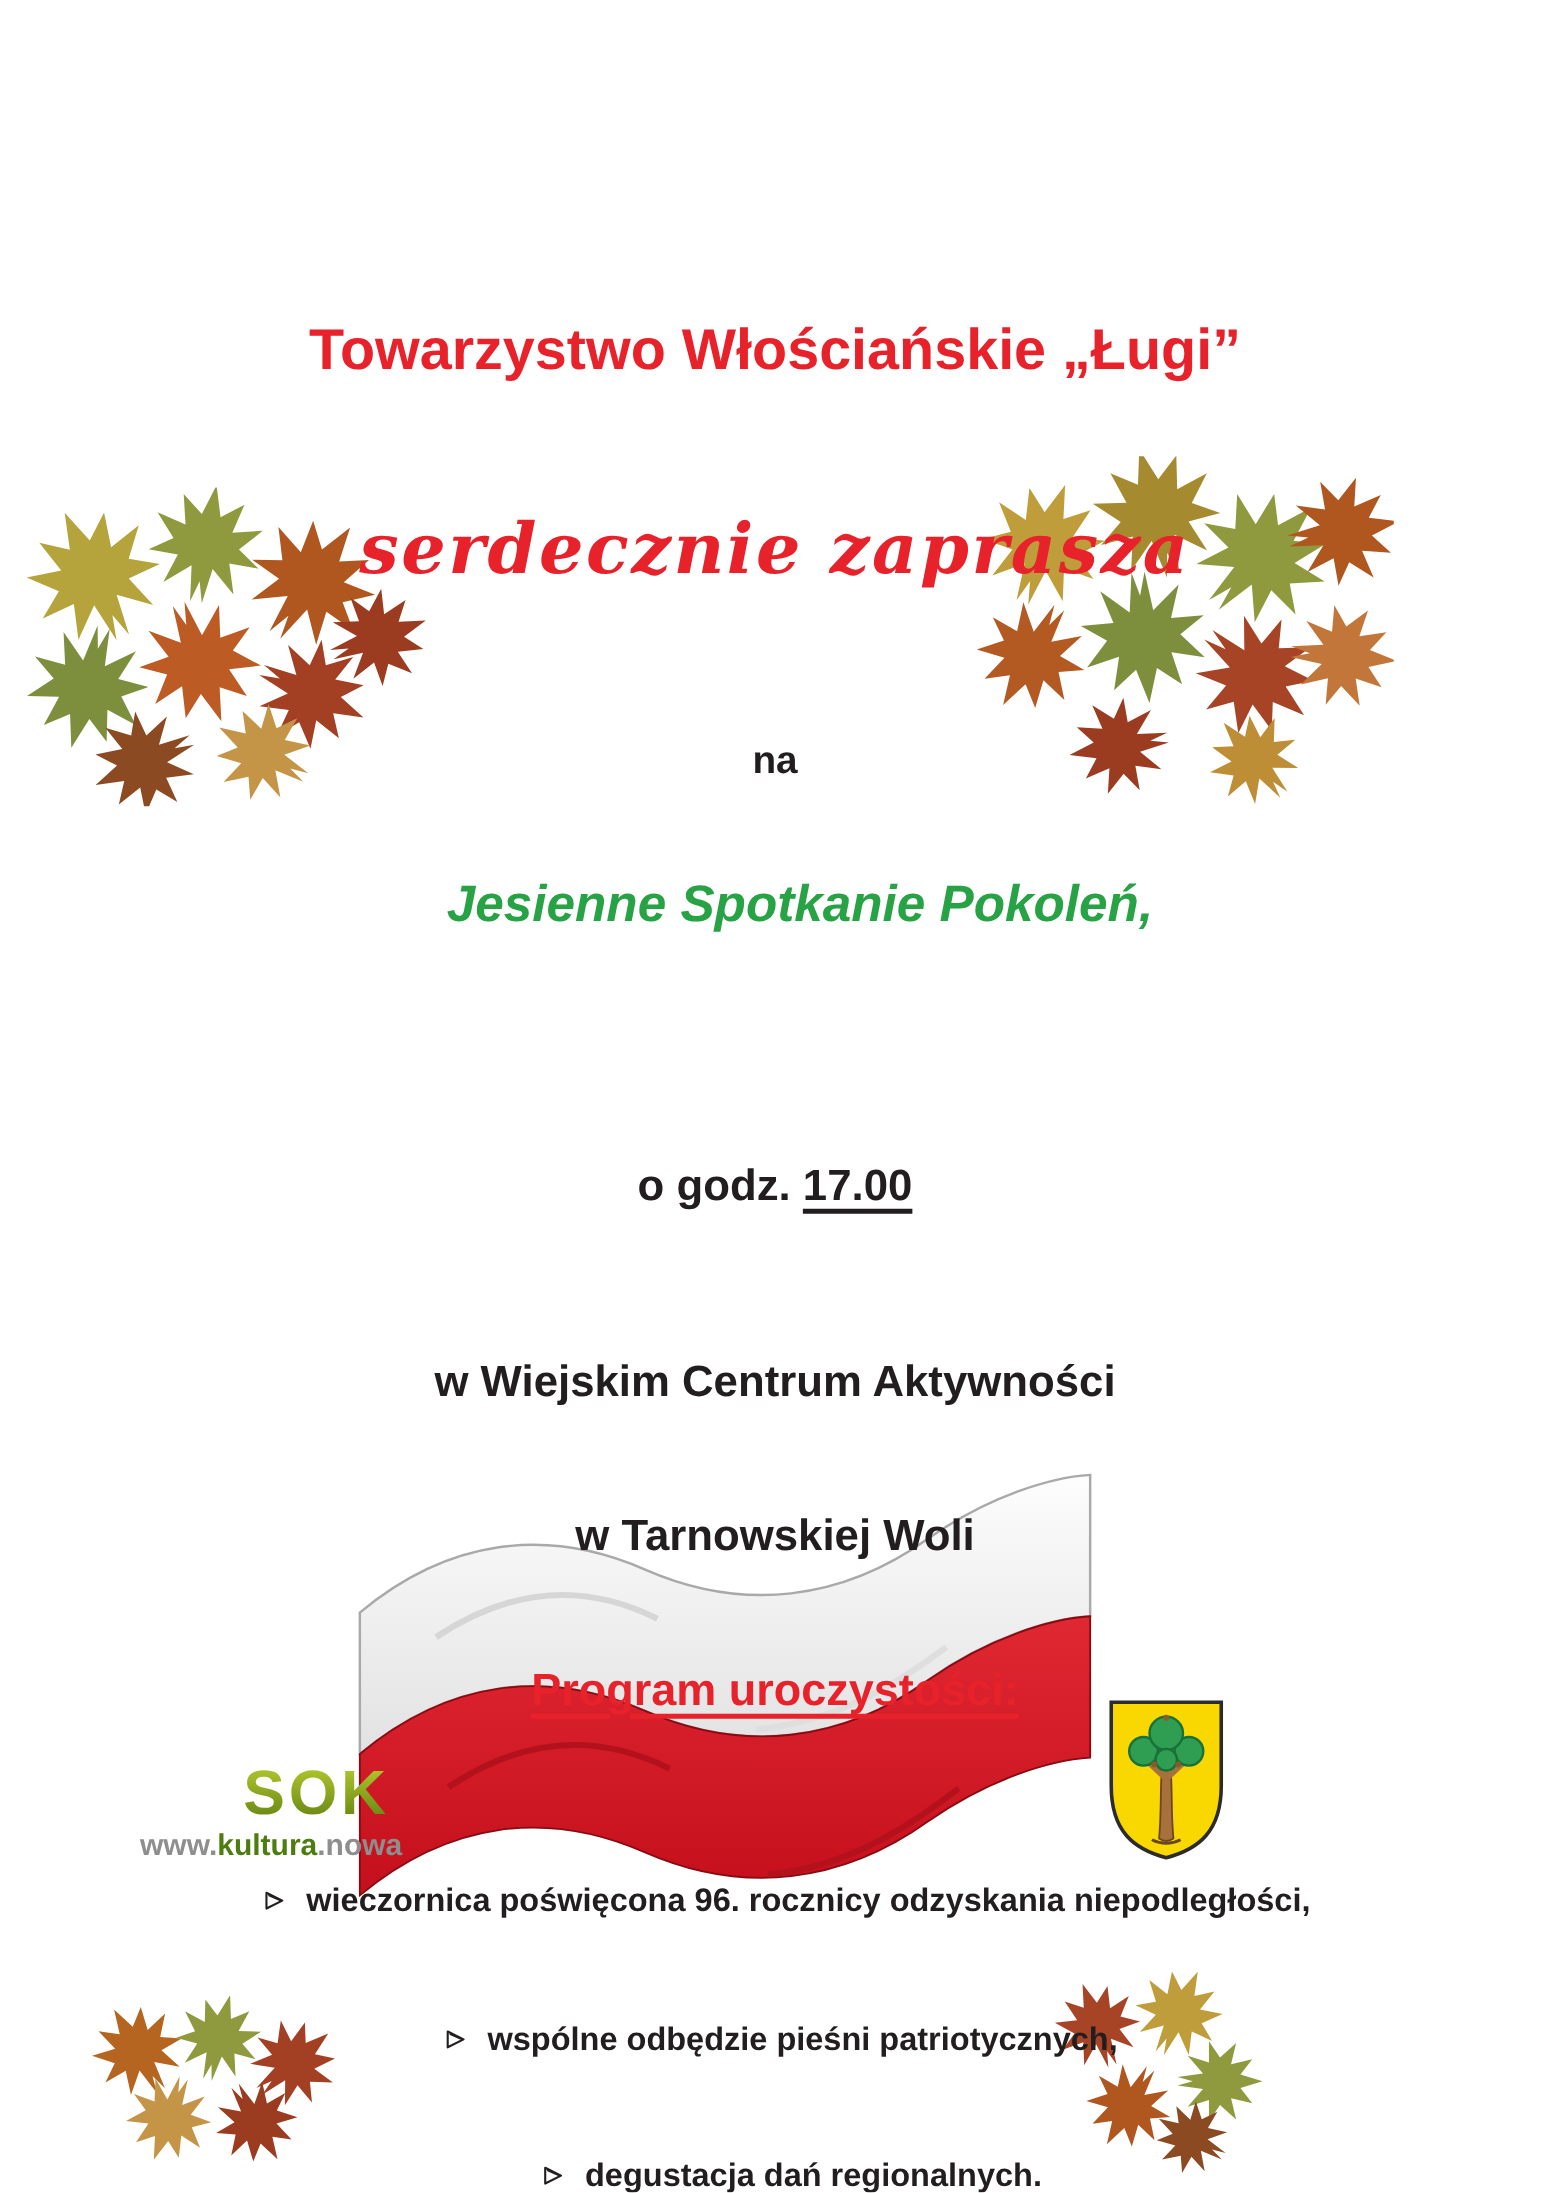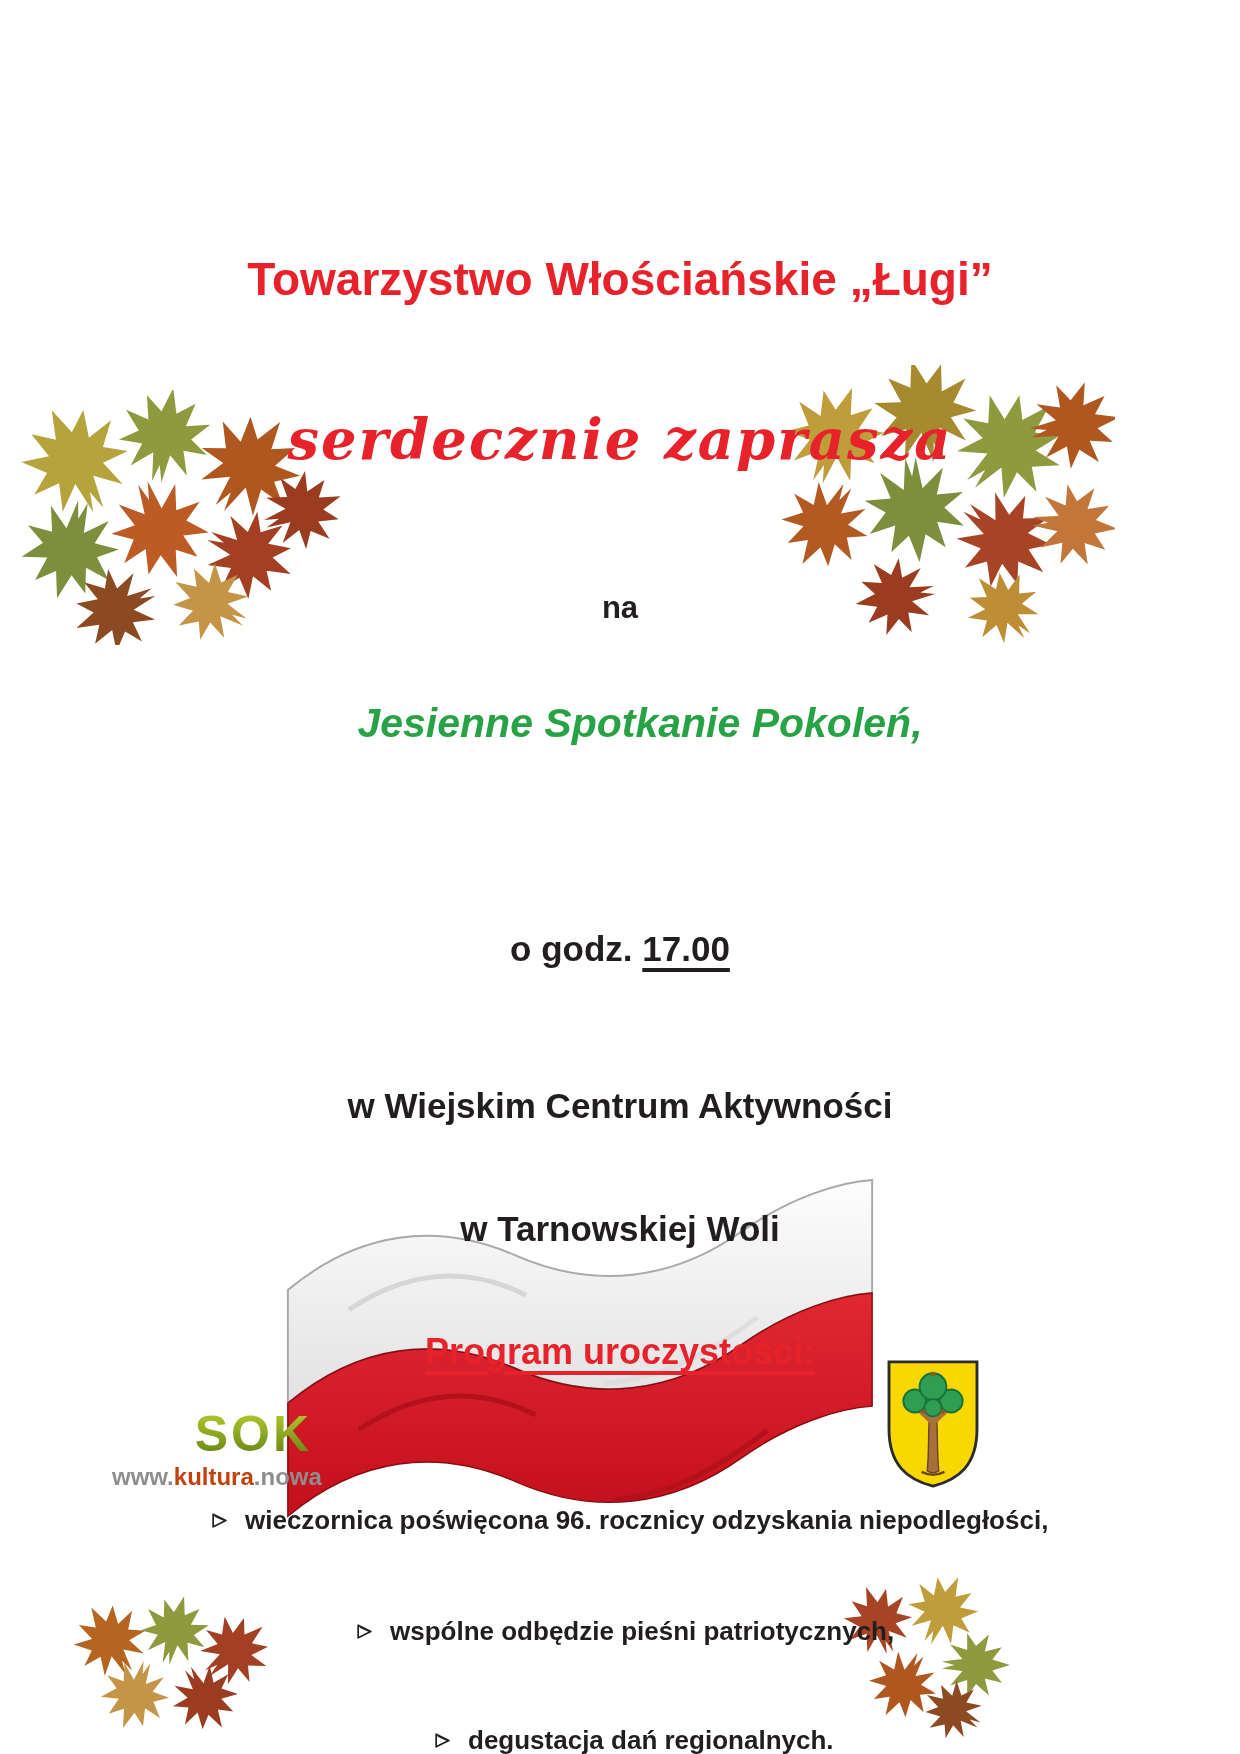--- a/index.html
+++ b/index.html
@@ -26,21 +26,21 @@
   .item-3{left:433px;top:1266px;}
   .bullet{flex:0 0 auto;display:block;}
   .flag{position:absolute;left:280px;top:1158px;width:600px;height:392px;}
   .crest{position:absolute;left:885px;top:1358px;width:96px;height:132px;}
   .sok{position:absolute;left:112px;top:1408px;width:200px;text-align:right;}
   .sok-word{font-size:50px;font-weight:bold;letter-spacing:3px;line-height:1.05;
         background:linear-gradient(180deg,#b9cf30,#5f7d10);
         -webkit-background-clip:text;background-clip:text;color:#7f9c16;
         -webkit-text-fill-color:transparent;display:inline-block;}
   .sok-url{font-size:24px;font-weight:bold;color:#8e8e8e;margin-top:2px;white-space:nowrap;}
-  .sok-url .red{color:#c2410c;}
+  .sok-url .red{color:#4d7c0f;}
   .leaves{position:absolute;pointer-events:none;}
   .leaves-tl{left:15px;top:390px;width:330px;height:255px;}
   .leaves-tr{left:755px;top:365px;width:360px;height:285px;}
   .leaves-bl{left:55px;top:1590px;width:235px;height:150px;}
   .leaves-br{left:828px;top:1570px;width:185px;height:170px;}
   .txt-layer{position:relative;z-index:3;}
 </style>
 </head>
 <body>
 

